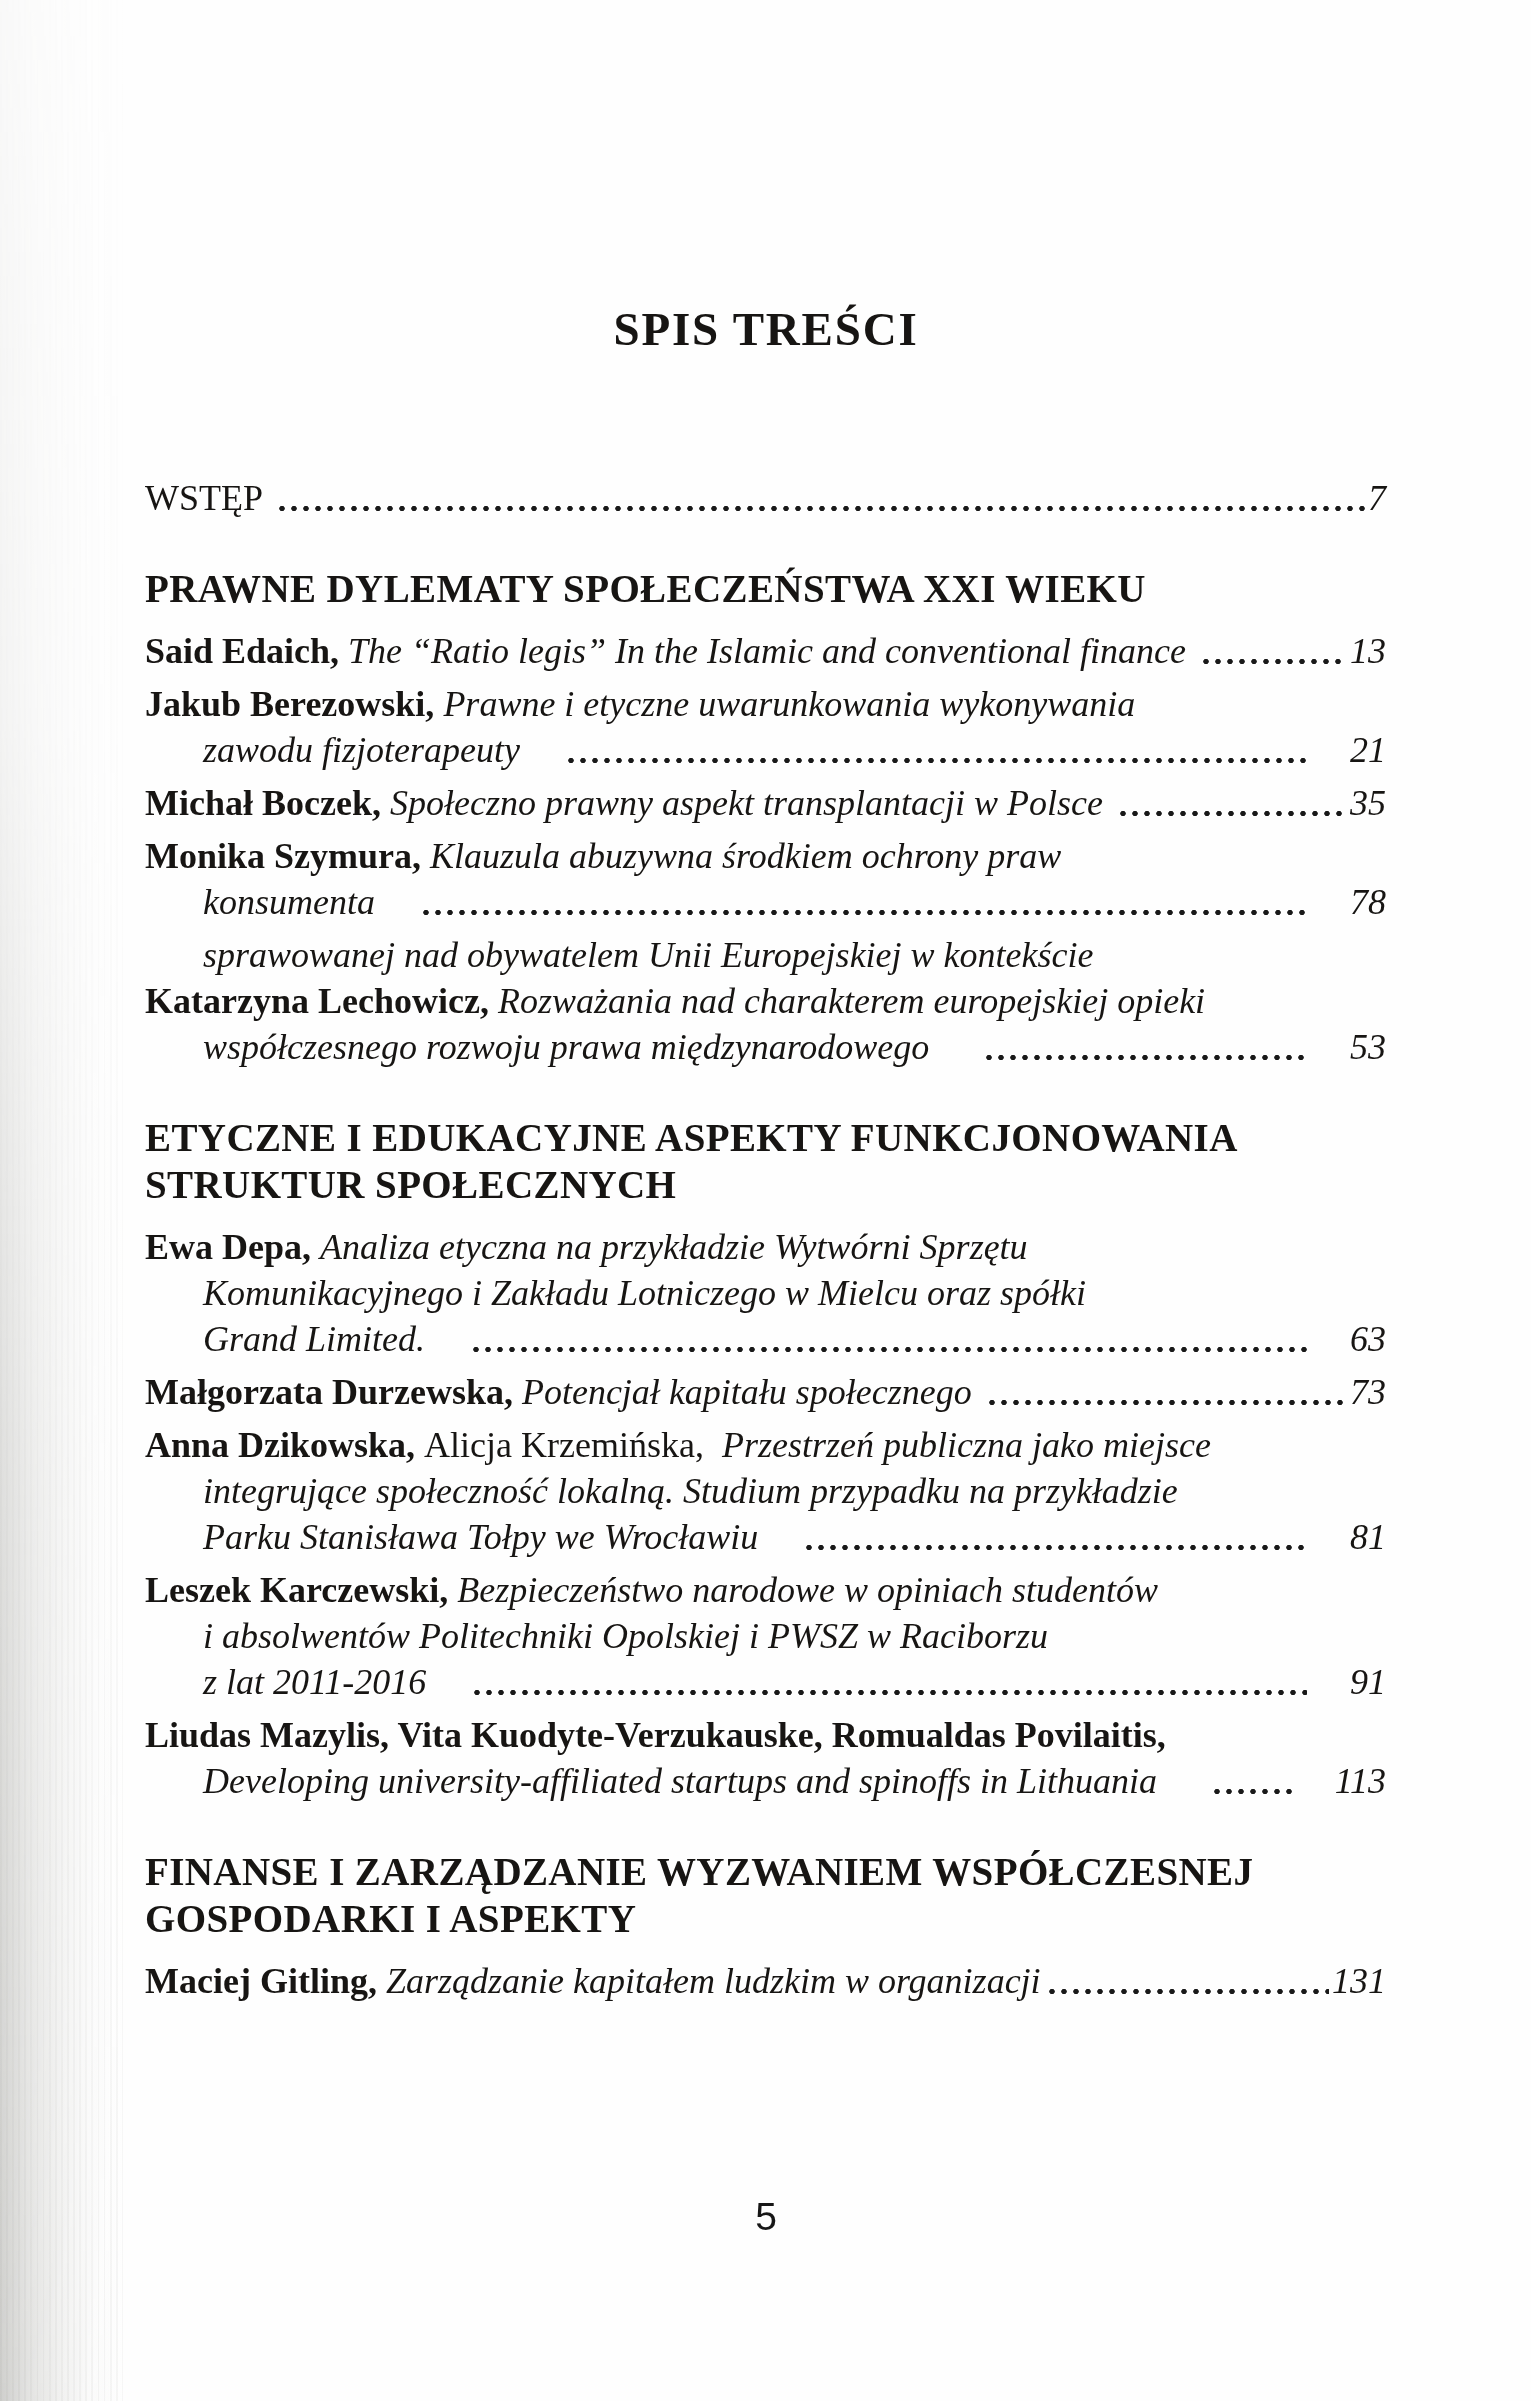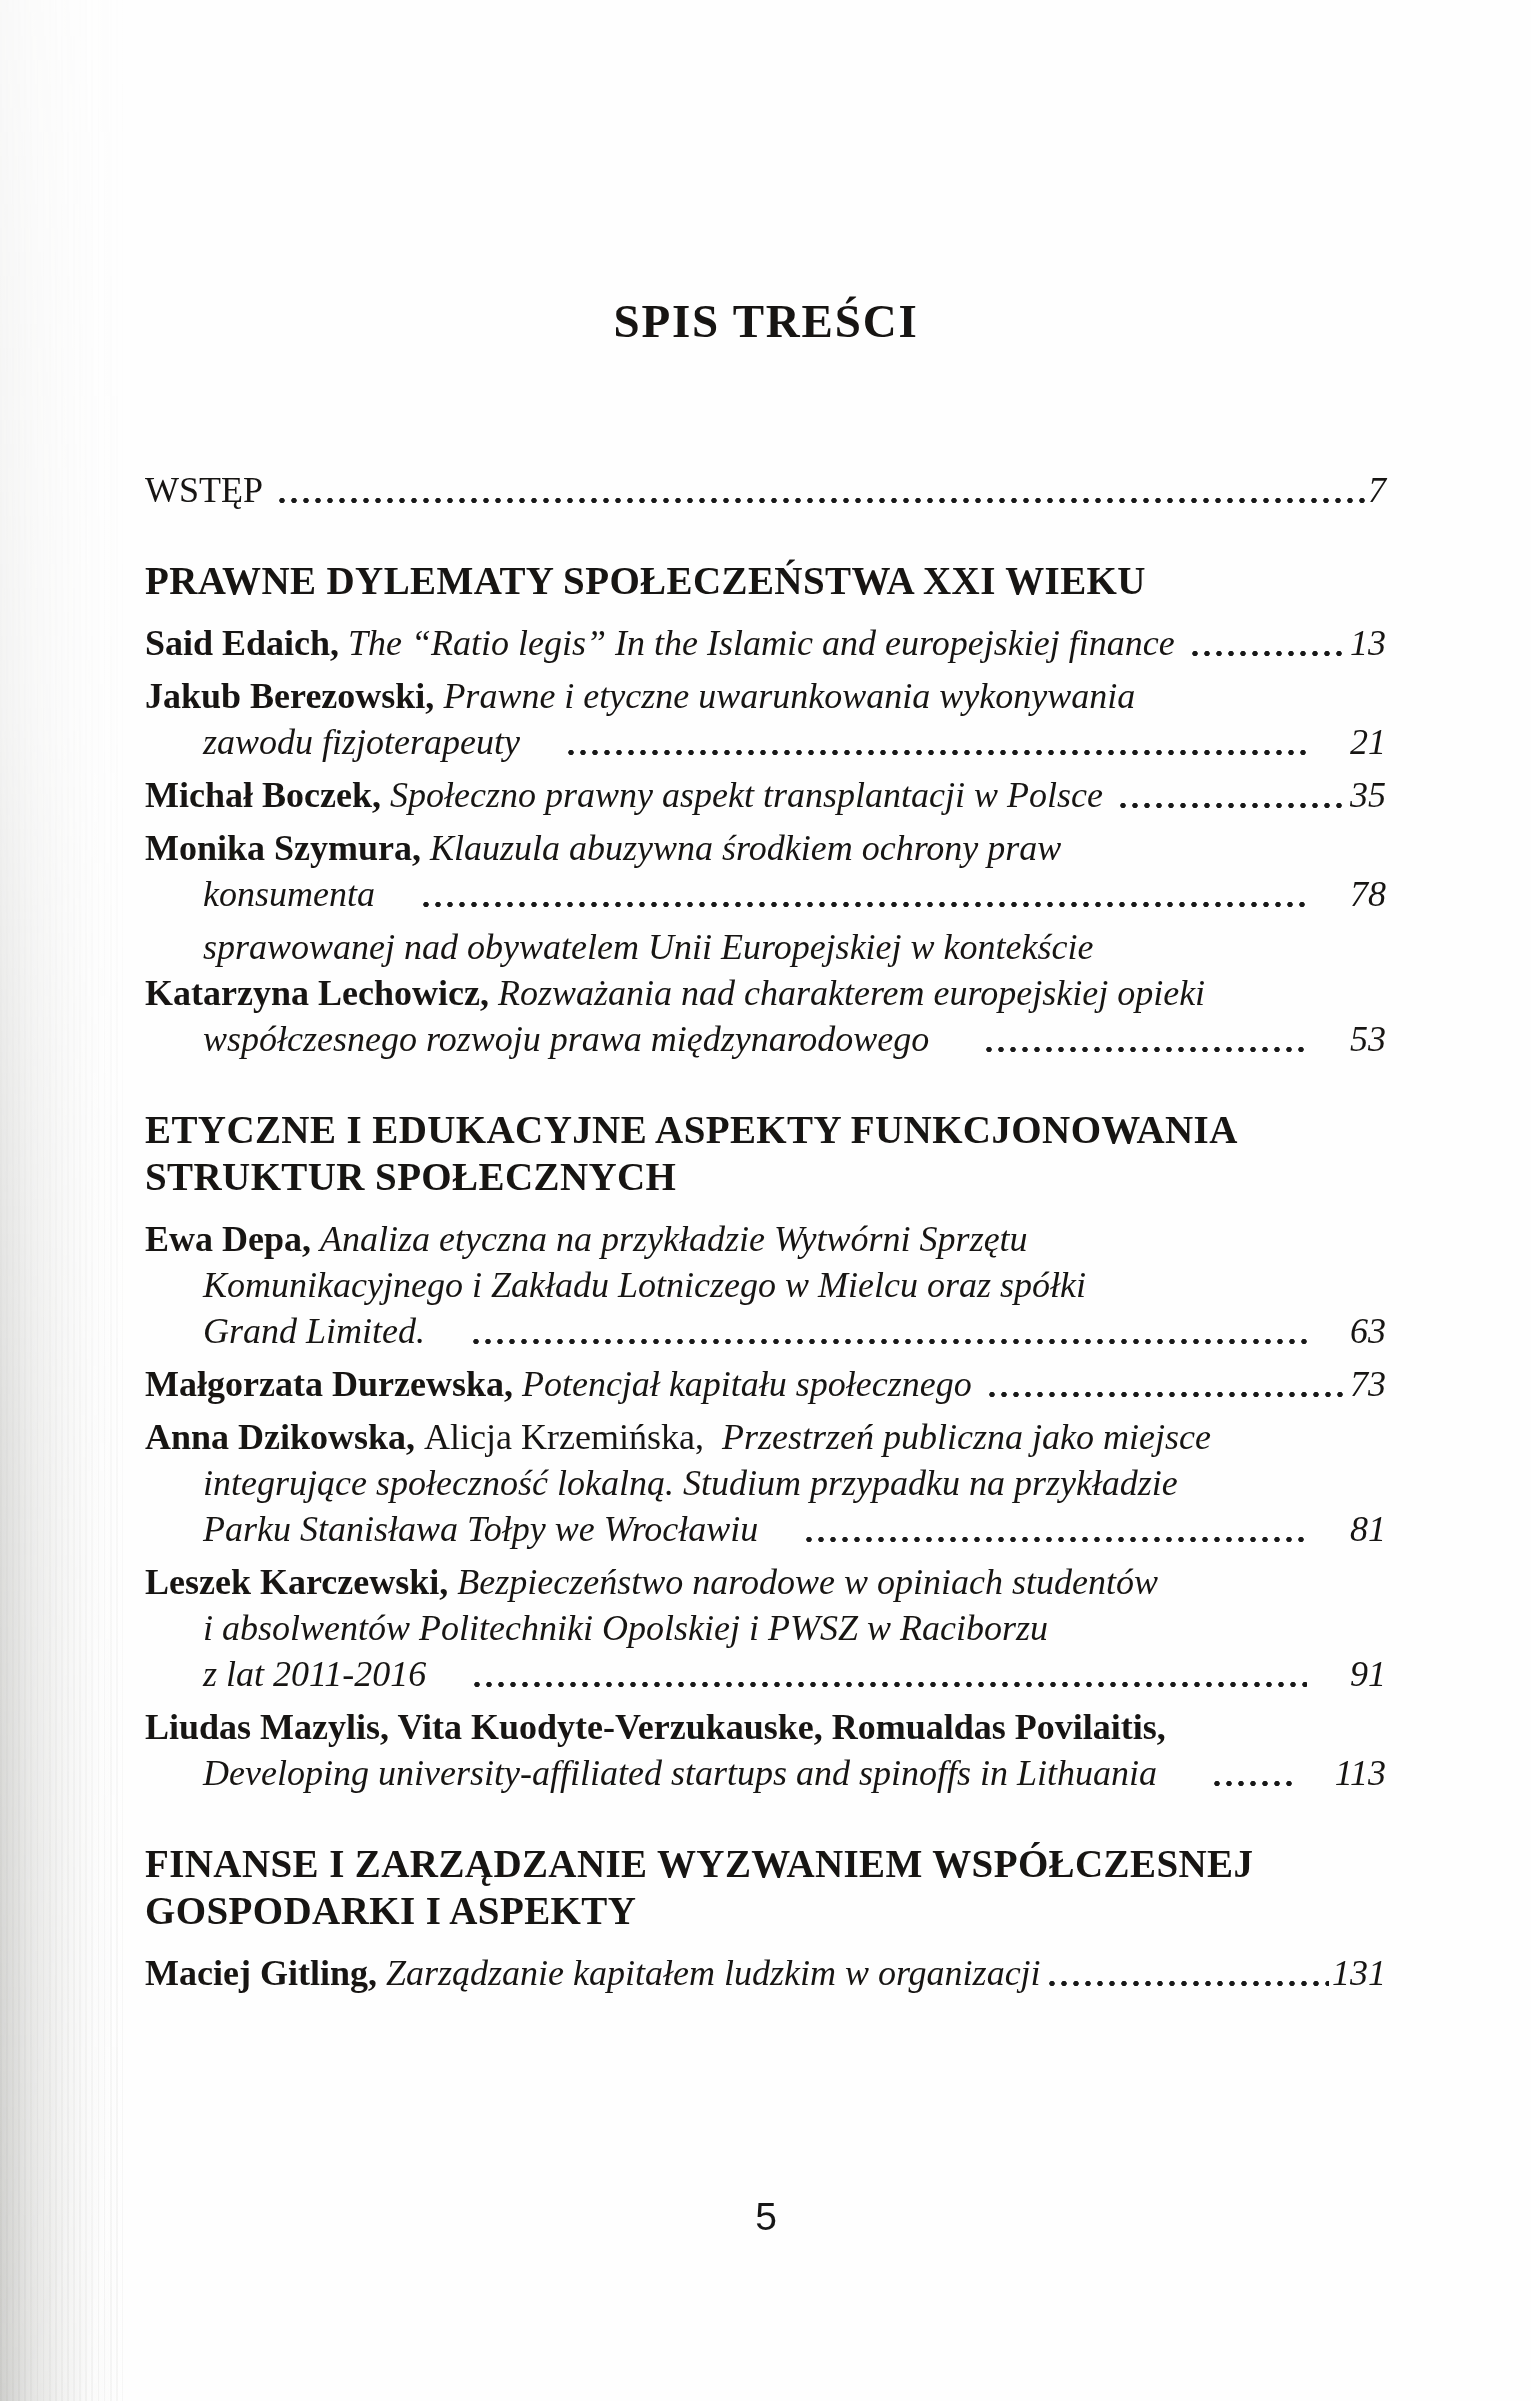--- a/index.html
+++ b/index.html
@@ -32,21 +32,21 @@
         rgba(160,160,152,0.04) 92px,
         rgba(0,0,0,0) 123px);
     -webkit-mask-image: linear-gradient(to bottom,
         rgba(0,0,0,0.10) 0%, rgba(0,0,0,0.22) 30%,
         rgba(0,0,0,0.65) 62%, rgba(0,0,0,0.95) 100%);
     mask-image: linear-gradient(to bottom,
         rgba(0,0,0,0.10) 0%, rgba(0,0,0,0.22) 30%,
         rgba(0,0,0,0.65) 62%, rgba(0,0,0,0.95) 100%);
   }
   .title {
-    margin: 8px;
+    margin: 16px;
     padding-top: 286px;
     text-align: center;
     font-size: 47px;
     font-weight: 700;
     letter-spacing: 1.8px;
     line-height: 1.15;
   }
   .toc {
     margin: 119px 146px 0 145px;
     font-size: 36px;
@@ -108,21 +108,21 @@
         </div>
       </div>
       <div class="section-heading">
         <div class="line">
           <span class="seg seg-heading">PRAWNE DYLEMATY SPOŁECZEŃSTWA XXI WIEKU</span>
         </div>
       </div>
       <div class="entry">
         <div class="line">
           <span class="seg seg-author">Said Edaich, </span>
-          <span class="seg seg-title">The “Ratio legis” In the Islamic and europejskiej finance </span>
+          <span class="seg seg-title">The “Ratio legis” In the Islamic and conventional finance </span>
           <span class="leader"></span>
           <span class="pageno">13</span>
         </div>
       </div>
       <div class="entry">
         <div class="line">
           <span class="seg seg-author">Jakub Berezowski, </span>
           <span class="seg seg-title">Prawne i etyczne uwarunkowania wykonywania</span>
         </div>
         <div class="line cont">

